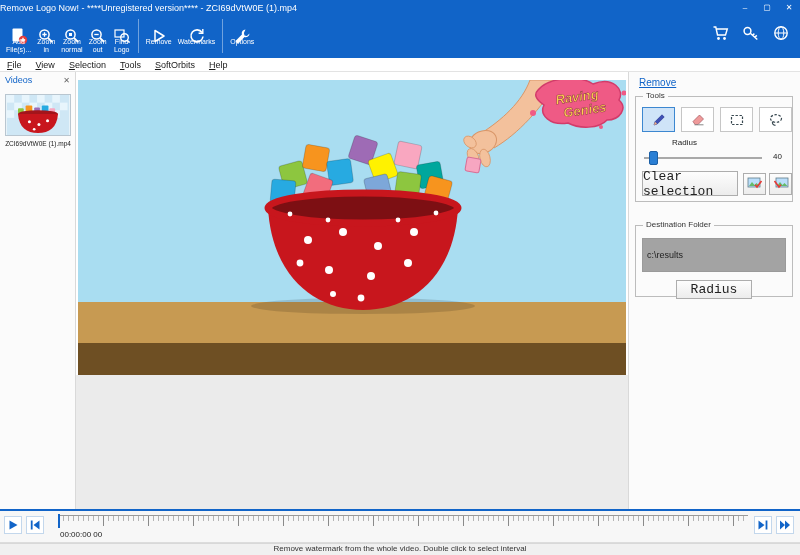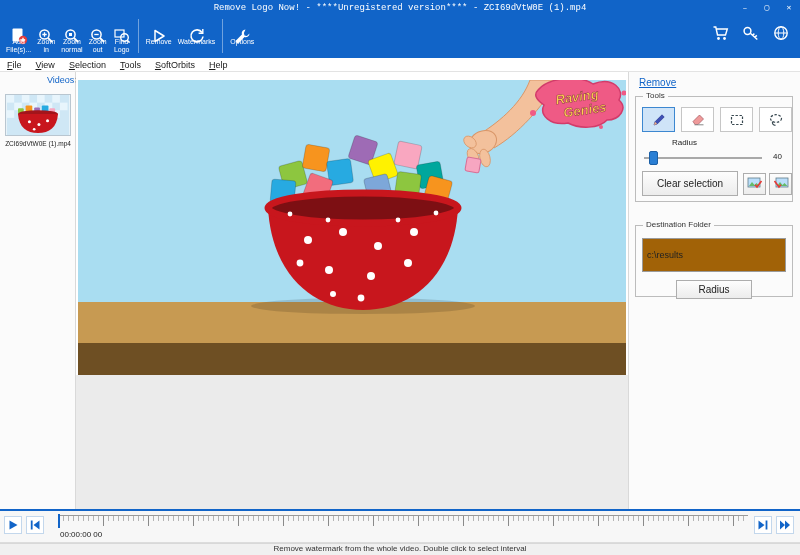--- a/index.html
+++ b/index.html
@@ -5,21 +5,21 @@
   * { margin:0; padding:0; box-sizing:border-box; }
   html,body { background:#cfcfcf; }
   .app {
     position:relative; width:800px; height:555px; background:#fff; overflow:hidden;
     font-family:"Liberation Sans", sans-serif; color:#222;
   }
   u { text-decoration:underline; }
 
   
   .titlebar { position:absolute; left:0; top:0; width:800px; height:15px;
-    background:#1164c8; color:#fff; font-size:9px; display:flex; align-items:center; justify-content:center;font-family:Liberation Mono, monospace; }
+    background:#1164c8; color:#fff; font-size:9px; display:flex; align-items:center; justify-content:flex-start; }
   .win-controls { position:absolute; right:0; top:0; height:15px; display:flex; }
   .win-btn { width:22px; height:15px; display:flex; align-items:center; justify-content:center;
     color:#fff; font-size:8px; cursor:default; }
 
   
   .toolbar { position:absolute; left:0; top:15px; width:800px; height:43px; background:#1164c8;
     display:flex; align-items:flex-start; padding:2px 0 0 3px; }
   .tb-btn { min-width:24px; height:39px; display:flex; flex-direction:column; align-items:center;
     color:#fff; font-size:7px; line-height:8px; text-align:center; padding:2px 3px 0; white-space:pre-line; }
   .tb-ico { width:18px; height:18px; margin-bottom:1px; flex:none; }
@@ -30,21 +30,21 @@
 
   
   .menubar { position:absolute; left:0; top:58px; width:800px; height:14px; background:#fff;
     border-bottom:1px solid #e3e3e3; display:flex; align-items:center; font-size:9px; color:#1a1a1a; }
   .menu-item { padding:0 7px; }
 
   
   .videos-panel { position:absolute; left:0; top:72px; width:76px; height:438px;
     background:#fbfbfb; border-right:1px solid #d9d9d9; }
   .vp-header { display:flex; justify-content:space-between; align-items:center;
-    padding:3px 5px 2px; color:#1164c8; font-size:9px;margin-left:42px; }
+    padding:3px 5px 2px; color:#1164c8; font-size:9px; }
   .vp-close { color:#666; font-size:8px; }
   .vp-thumb { position:absolute; left:5px; top:22px; width:66px; height:42px; border:1px solid #b9c6d0; }
   .vp-thumb svg { display:block; width:100%; height:100%; }
   .vp-file { position:absolute; left:0; top:68px; width:76px; text-align:center; font-size:6.5px; color:#222; }
 
   
   .main { position:absolute; left:76px; top:72px; width:552px; height:438px; background:#fff; }
   .video-frame { position:absolute; left:2px; top:8px; width:548px; height:295px; }
   .video-frame svg { display:block; width:548px; height:295px; }
   .below-video { position:absolute; left:0; top:303px; width:552px; height:135px; background:#ebebeb; }
@@ -59,28 +59,28 @@
   .tool-btn { position:absolute; top:10px; width:33px; height:25px; background:#fff;
     border:1px solid #c6c6c6; display:flex; align-items:center; justify-content:center; }
   .tool-btn svg { width:16px; height:16px; }
   .tool-btn.selected { background:#cfe4f8; border-color:#3c87d0; }
   .radius-label { position:absolute; left:8px; top:41px;padding-left:28px; }
   .slider-track { position:absolute; left:8px; top:60px; width:118px; height:2px; background:#a9a9a9; }
   .slider-handle { position:absolute; left:13px; top:54px; width:9px; height:14px;
     background:#2a7fd4; border:1px solid #1b5fa6; border-radius:2px; }
   .radius-value { position:absolute; right:10px; top:55px; }
   .btnish { background:linear-gradient(#fdfdfd,#ececec); border:1px solid #adadad;
-    display:flex; align-items:center; justify-content:center; font-size:10px;
-    font-family:Liberation Sans, sans-serif; color:#222; }
+    display:flex; align-items:center; justify-content:center; font-size:13px;
+    font-family:Liberation Mono, monospace; color:#222; }
   .clear-btn { position:absolute; left:6px; top:74px; width:96px; height:25px; }
   .mini-btn { position:absolute; top:76px; width:23px; height:22px; }
   .mini-btn svg { width:18px; height:16px; }
   .mini-1 { left:107px; } .mini-2 { left:133px; }
   .dest-box { left:6px; top:153px; width:158px; height:72px; }
-  .dest-field { position:absolute; left:6px; top:12px; width:144px; height:34px; background:#a16207;
+  .dest-field { position:absolute; left:6px; top:12px; width:144px; height:34px; background:#a3a3a3;
     border:1px solid #9a9a9a; font-size:9px; padding:3px 4px; color:#222;
     font-family:"Liberation Sans",sans-serif; }
   .browse-btn { position:absolute; left:40px; top:54px; width:76px; height:19px; }
   .start-btn { position:absolute; left:6px; top:226px; width:158px; height:30px; background:#fff;
     border:1px solid #b5b5b5; display:flex; align-items:center; justify-content:center; font-size:10px; }
   .start-arrow { position:absolute; left:10px; top:8px; width:24px; height:14px; }
 
   
   .blue-sep { position:absolute; left:0; top:509px; width:800px; height:2px; background:#1164c8; }
   .timeline { position:absolute; left:0; top:511px; width:800px; height:32px; background:#f7f7f7;

